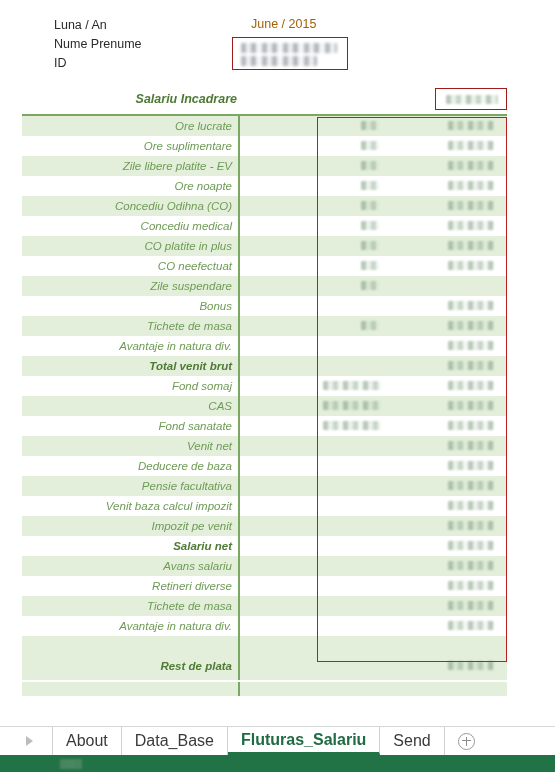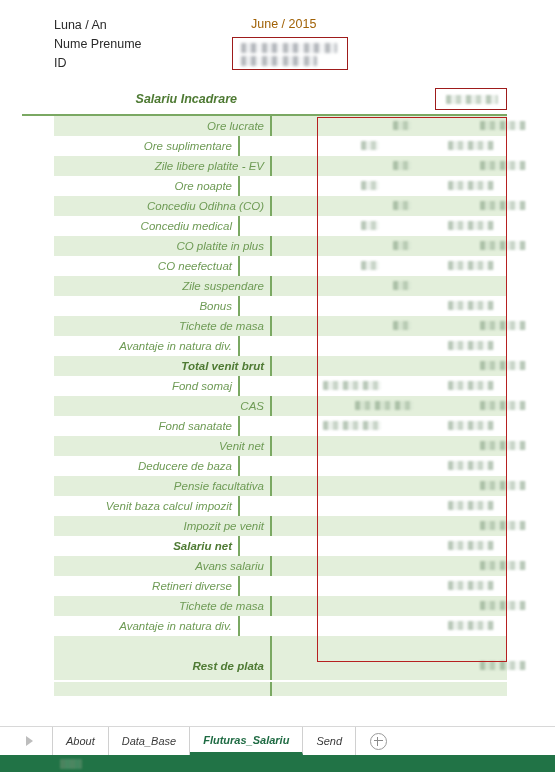--- a/index.html
+++ b/index.html
@@ -92,21 +92,21 @@
   #paystub-table{
     position:absolute;left:22px;top:116px;
     width:485px;
   }
   .prow{
     position:relative;
     height:20px;
     display:flex;
     align-items:center;
   }
-  .prow.band{background:#e3efdb;margin-left:32px;}
+  .prow.band{background:#e3efdb;}
   .prow.plain{background:#ffffff;}
 
   .rlabel{
     width:216px;
     box-sizing:border-box;
     padding-right:6px;
     text-align:right;
     font-size:11.5px;
     font-style:italic;
     color:#6e9b55;
@@ -167,25 +167,24 @@
   .nav-arrow{
     width:0;height:0;
     border-top:5px solid transparent;
     border-bottom:5px solid transparent;
     border-left:7px solid #bdbdbd;
     margin-left:6px;
   }
   .stab{
     display:flex;align-items:center;justify-content:center;
     padding:0 13px;
-    font-size:11px;color:#3a3a3a;
+    font-size:16px;color:#3a3a3a;
     border-right:1px solid #d0d0d0;
     white-space:nowrap;
     background:#ffffff;
-    font-style:italic;
   }
   .stab.active{
     font-weight:bold;
     color:#1f6b43;
     border-bottom:3px solid #217346;
     border-right:1px solid #d0d0d0;
   }
   #sheet-add{
     display:flex;align-items:center;justify-content:center;
     width:44px;

